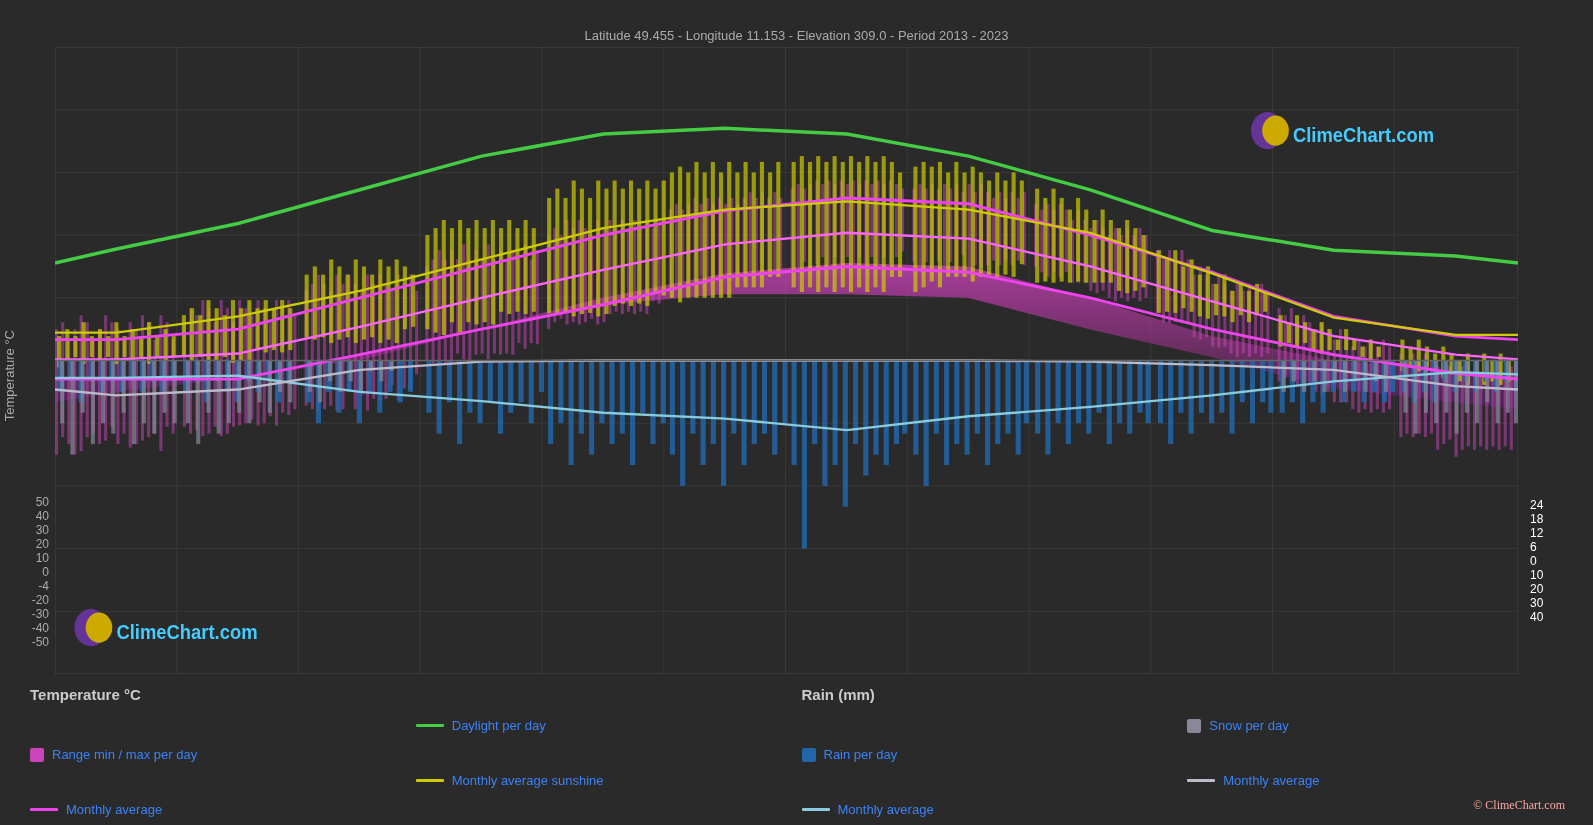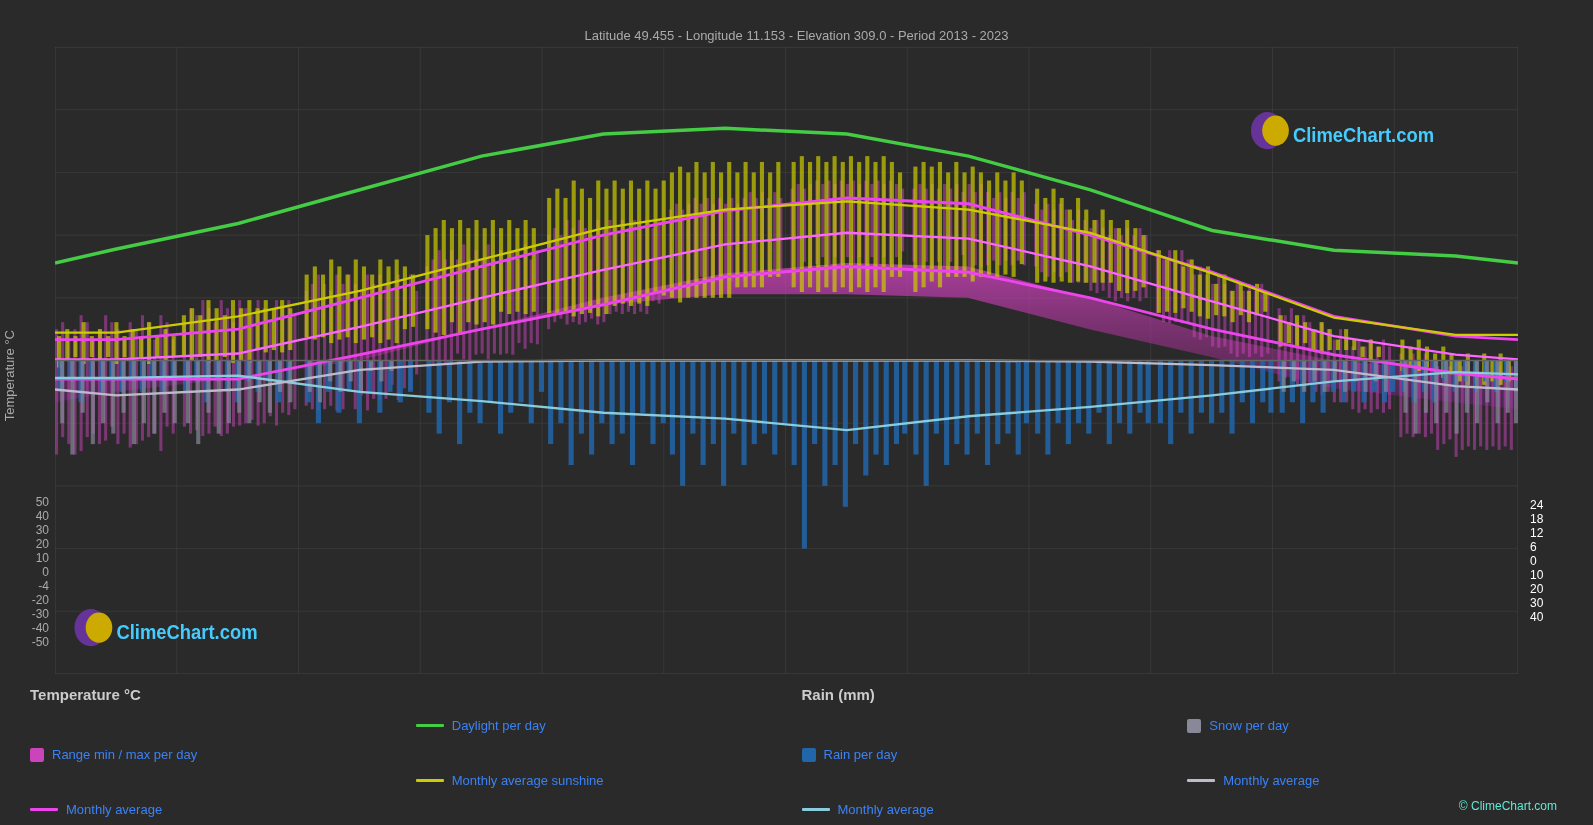--- a/index.html
+++ b/index.html
@@ -113,23 +113,24 @@
       border-radius: 1px;
     }
     .legend-box {
       width: 14px;
       height: 14px;
       border-radius: 2px;
     }
     .logo-area {
       position: absolute;
       bottom: 12px;
-      right: 36px;
+      right: 28px;
       font-size: 12px;
-      color: #5eead4;
+      color: #fca5a5;
+      font-family: Liberation Serif, serif;
     }
   </style>
 </head>
 <body>
 
 <div class="chart-container">
 
   <div class="chart-header">
     <div class="chart-subtitle">Latitude 49.455 - Longitude 11.153 - Elevation 309.0 - Period 2013 - 2023</div>
   </div>

